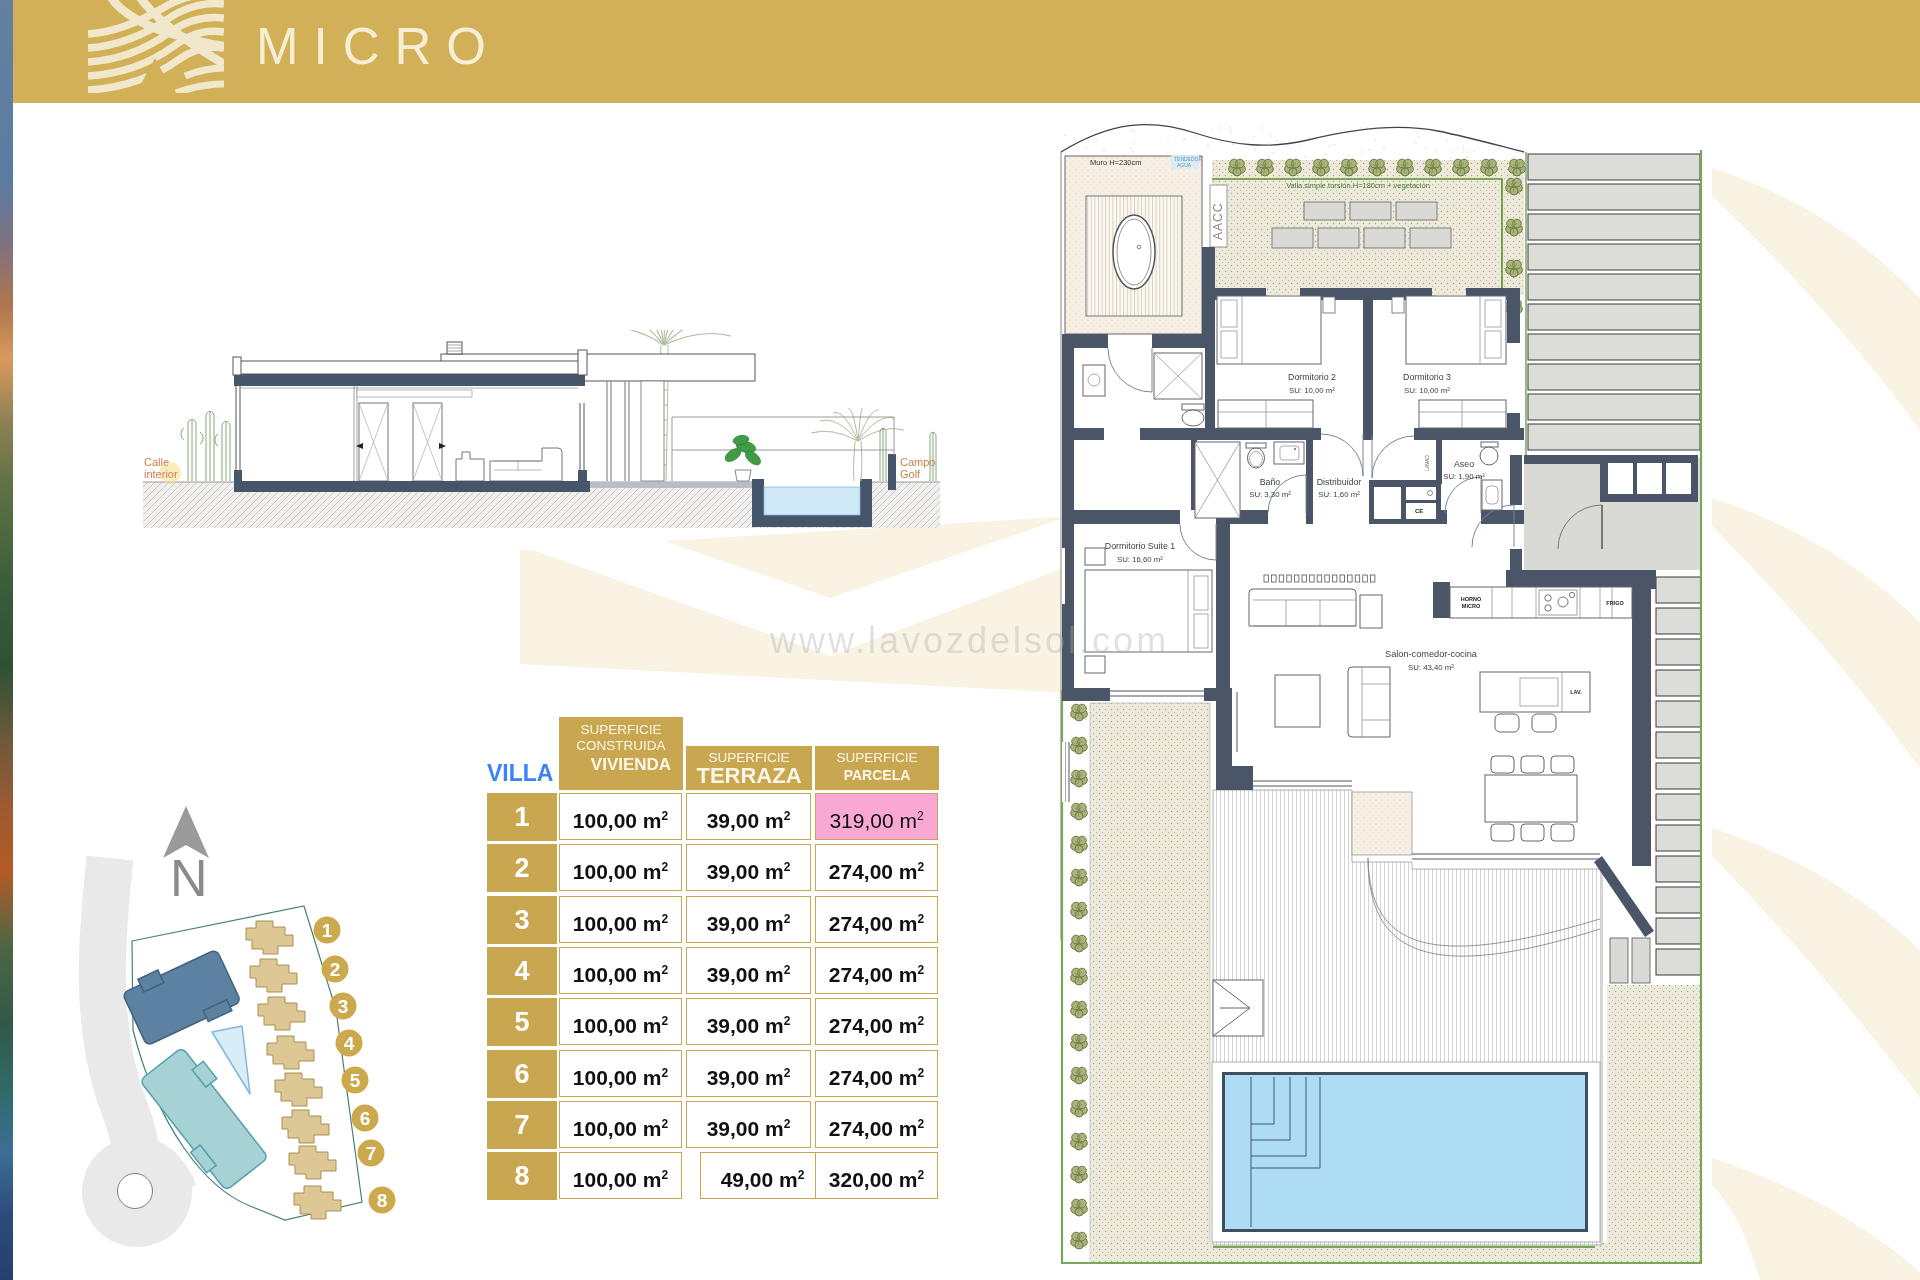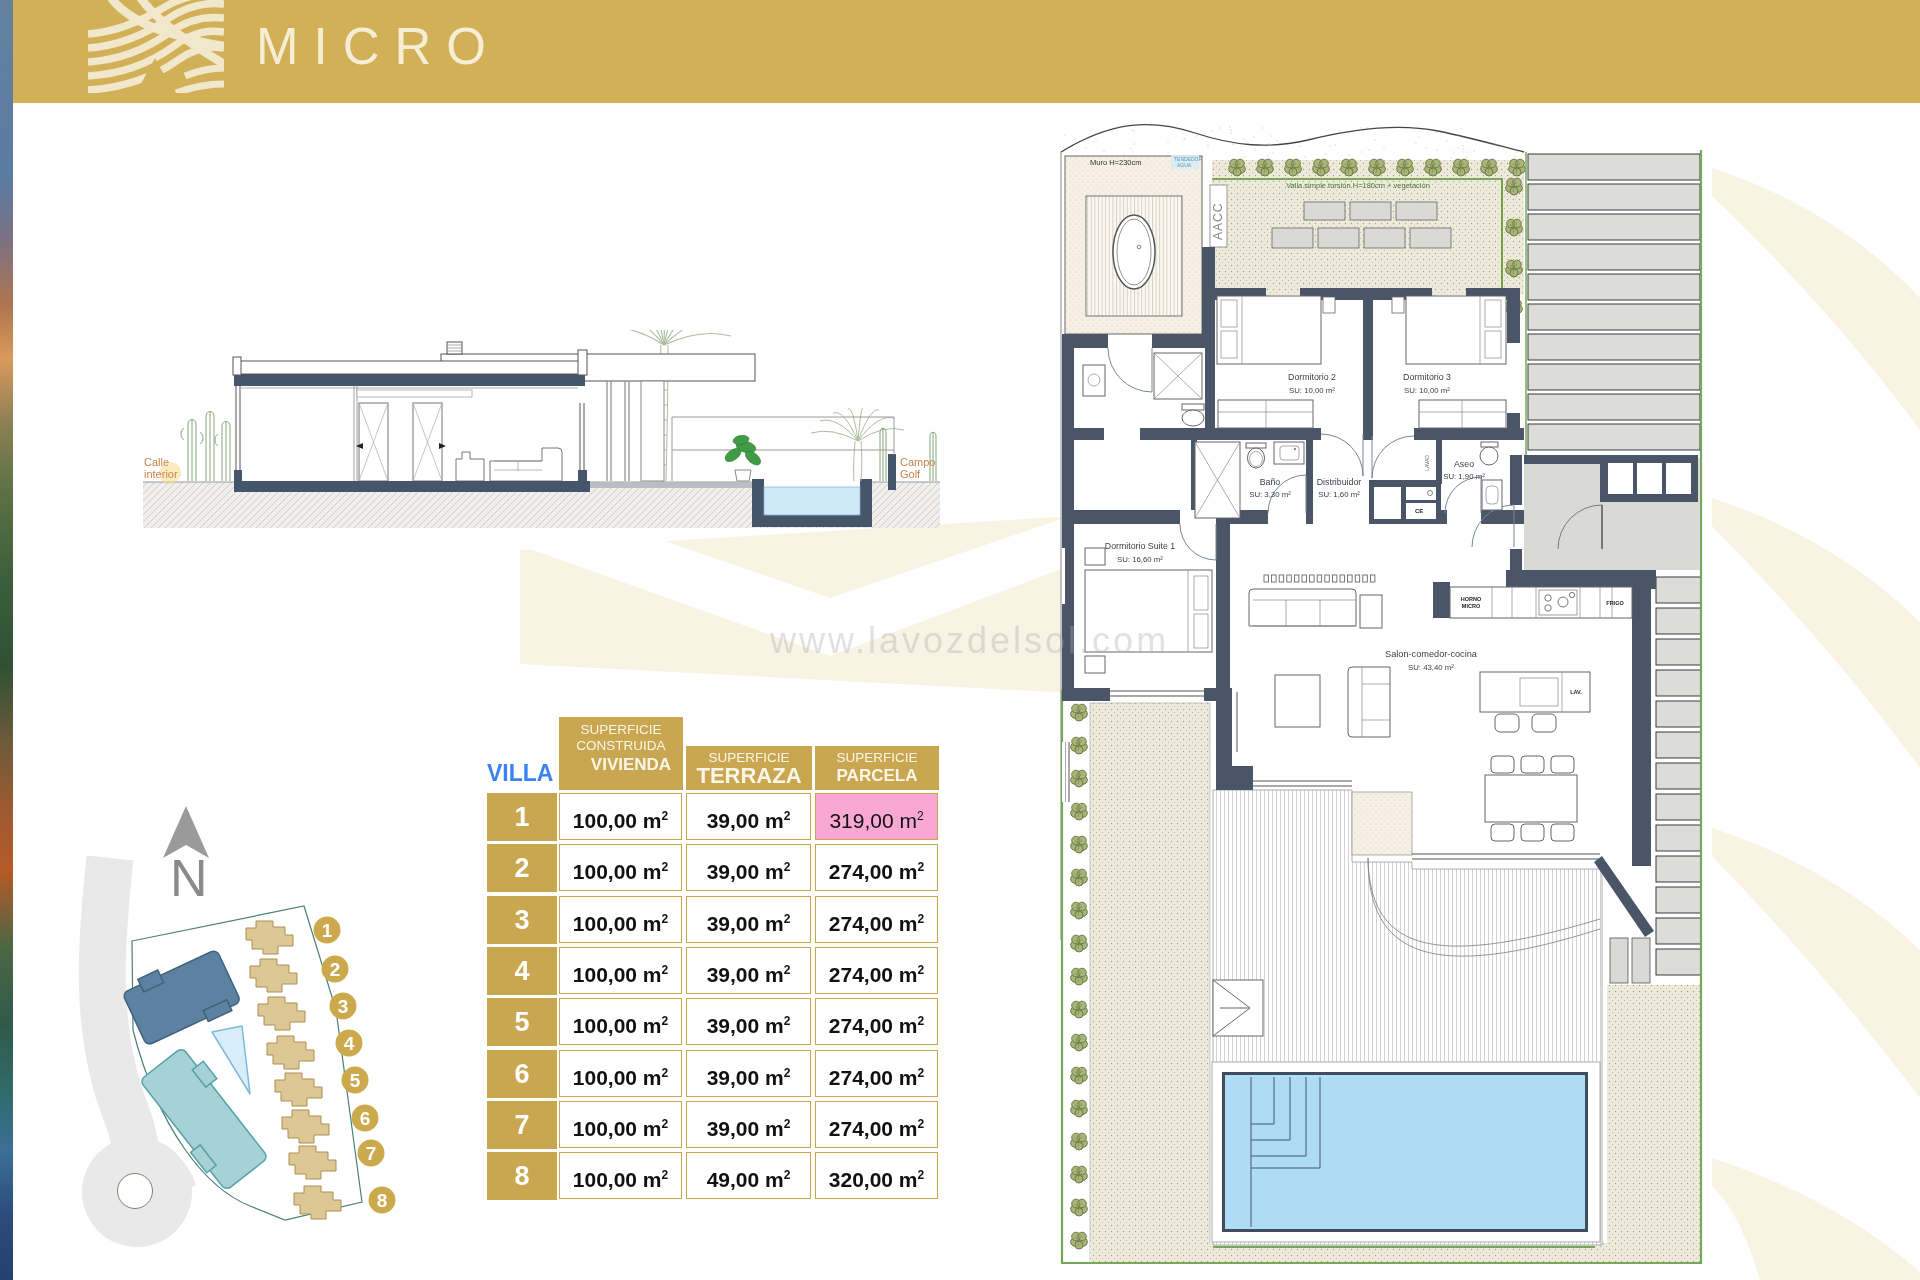--- a/index.html
+++ b/index.html
@@ -59,21 +59,21 @@
     <div style="font-size:17px;font-weight:bold;line-height:22px;padding-left:20px;">VIVIENDA</div>
     </div>
 
   <div class="abs" style="left:686px;top:746px;width:126px;height:44px;background:#c9a750;color:#fbf6e8;text-align:center;">
     <div style="font-size:13.5px;margin-top:4px;line-height:16px;">SUPERFICIE</div>
     <div style="font-size:22px;font-weight:bold;line-height:19px;">TERRAZA</div>
     </div>
 
   <div class="abs" style="left:815px;top:746px;width:124px;height:44px;background:#c9a750;color:#fbf6e8;text-align:center;">
     <div style="font-size:13.5px;margin-top:4px;line-height:16px;">SUPERFICIE</div>
-    <div style="font-size:17px;font-weight:bold;line-height:19px;">PARCELA</div>
+    <div style="font-size:14px;font-weight:bold;line-height:19px;">PARCELA</div>
     </div>
 
   <div class="abs" style="left:487px;top:793px;width:70px;height:48px;background:#c9a750;color:#ffffff;font-weight:bold;font-size:27px;text-align:center;line-height:48px;">1</div>
   <div class="abs" style="left:559px;top:793px;width:121px;height:45px;background:#fff;border:1.5px solid #c9a750;color:#111;font-weight:bold;font-size:21px;text-align:center;line-height:45px;">100,00 m<sup style="font-size:12px;">2</sup></div>
   <div class="abs" style="left:686px;top:793px;width:123px;height:45px;background:#fff;border:1.5px solid #c9a750;color:#111;font-weight:bold;font-size:21px;text-align:center;line-height:45px;">39,00 m<sup style="font-size:12px;">2</sup></div>
   <div class="abs" style="left:815px;top:793px;width:121px;height:45px;background:#f9a8d4;border:1.5px solid #c9a750;color:#111;font-weight:normal;font-size:21px;text-align:center;line-height:45px;">319,00 m<sup style="font-size:12px;">2</sup></div>
 
   <div class="abs" style="left:487px;top:844px;width:70px;height:48px;background:#c9a750;color:#ffffff;font-weight:bold;font-size:27px;text-align:center;line-height:48px;">2</div>
   <div class="abs" style="left:559px;top:844px;width:121px;height:45px;background:#fff;border:1.5px solid #c9a750;color:#111;font-weight:bold;font-size:21px;text-align:center;line-height:45px;">100,00 m<sup style="font-size:12px;">2</sup></div>
   <div class="abs" style="left:686px;top:844px;width:123px;height:45px;background:#fff;border:1.5px solid #c9a750;color:#111;font-weight:bold;font-size:21px;text-align:center;line-height:45px;">39,00 m<sup style="font-size:12px;">2</sup></div>
@@ -99,21 +99,21 @@
   <div class="abs" style="left:686px;top:1050px;width:123px;height:45px;background:#fff;border:1.5px solid #c9a750;color:#111;font-weight:bold;font-size:21px;text-align:center;line-height:45px;">39,00 m<sup style="font-size:12px;">2</sup></div>
   <div class="abs" style="left:815px;top:1050px;width:121px;height:45px;background:#fff;border:1.5px solid #c9a750;color:#111;font-weight:bold;font-size:21px;text-align:center;line-height:45px;">274,00 m<sup style="font-size:12px;">2</sup></div>
 
   <div class="abs" style="left:487px;top:1101px;width:70px;height:48px;background:#c9a750;color:#ffffff;font-weight:bold;font-size:27px;text-align:center;line-height:48px;">7</div>
   <div class="abs" style="left:559px;top:1101px;width:121px;height:45px;background:#fff;border:1.5px solid #c9a750;color:#111;font-weight:bold;font-size:21px;text-align:center;line-height:45px;">100,00 m<sup style="font-size:12px;">2</sup></div>
   <div class="abs" style="left:686px;top:1101px;width:123px;height:45px;background:#fff;border:1.5px solid #c9a750;color:#111;font-weight:bold;font-size:21px;text-align:center;line-height:45px;">39,00 m<sup style="font-size:12px;">2</sup></div>
   <div class="abs" style="left:815px;top:1101px;width:121px;height:45px;background:#fff;border:1.5px solid #c9a750;color:#111;font-weight:bold;font-size:21px;text-align:center;line-height:45px;">274,00 m<sup style="font-size:12px;">2</sup></div>
 
   <div class="abs" style="left:487px;top:1152px;width:70px;height:48px;background:#c9a750;color:#ffffff;font-weight:bold;font-size:27px;text-align:center;line-height:48px;">8</div>
   <div class="abs" style="left:559px;top:1152px;width:121px;height:45px;background:#fff;border:1.5px solid #c9a750;color:#111;font-weight:bold;font-size:21px;text-align:center;line-height:45px;">100,00 m<sup style="font-size:12px;">2</sup></div>
-  <div class="abs" style="left:686px;top:1152px;width:123px;height:45px;background:#fff;border:1.5px solid #c9a750;color:#111;font-weight:bold;font-size:21px;text-align:center;line-height:45px;">49,00 m<sup style="font-size:12px;">2</sup></div>
+  <div class="abs" style="left:700px;top:1152px;width:123px;height:45px;background:#fff;border:1.5px solid #c9a750;color:#111;font-weight:bold;font-size:21px;text-align:center;line-height:45px;">49,00 m<sup style="font-size:12px;">2</sup></div>
   <div class="abs" style="left:815px;top:1152px;width:121px;height:45px;background:#fff;border:1.5px solid #c9a750;color:#111;font-weight:bold;font-size:21px;text-align:center;line-height:45px;">320,00 m<sup style="font-size:12px;">2</sup></div>
 </div>
 
 <svg class="abs" style="left:40px;top:780px;z-index:5" width="420" height="500" viewBox="40 780 420 500">
   <defs>
     <g id="vf">
       <path d="M-26,-10 h10 v-7 h17 v6 h12 v8 h8 v11 h-15 v8 h-15 v-5 h-11 v-9 h-6 z" fill="#dcc795" stroke="#ab8f4e" stroke-width="1"></path>
     </g>
   </defs>
 

